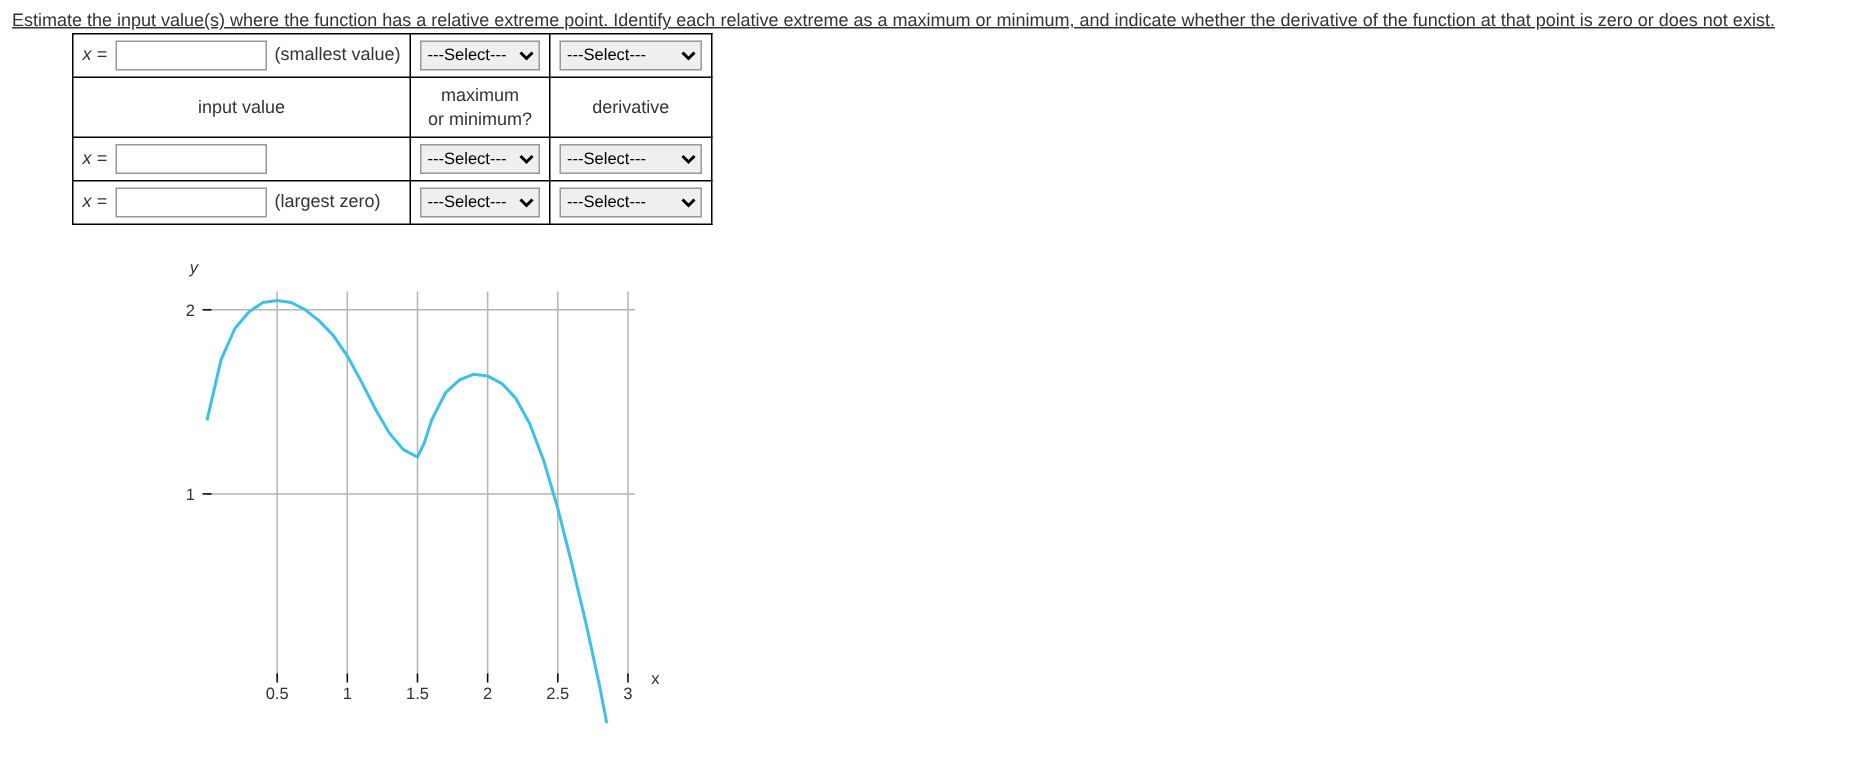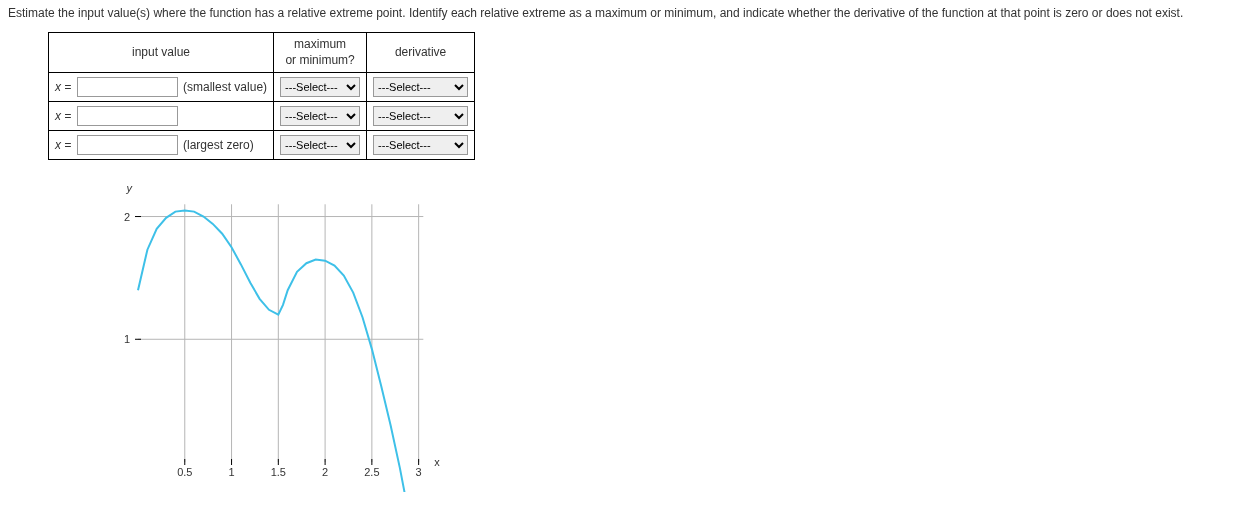--- a/index.html
+++ b/index.html
@@ -4,22 +4,22 @@
 <style>
   body {
     margin: 0;
     padding: 4px 8px;
     font-family: Verdana, Arial, sans-serif;
     font-size: 12px;
     color: #333;
     background: #fff;
   }
   .question-text {
-    margin-bottom: 10px;
     line-height: 1.5;
+    text-decoration: underline;
   }
   .content {
     margin-left: 40px;
   }
   table.input-table {
     border-collapse: collapse;
     margin-bottom: 12px;
   }
   table.input-table th,
   table.input-table td {
@@ -84,32 +84,32 @@
 </style>
 </head>
 <body>
 
 <div class="question-text">Estimate the input value(s) where the function has a relative extreme point. Identify each relative extreme as a maximum or minimum, and indicate whether the derivative of the function at that point is zero or does not exist.</div>
 
 <div class="content">
   <table class="input-table">
     <tbody>
         <tr>
-      <th>input value</th>
-      <th><span>maximum<br>or minimum?</span></th>
-      <th>derivative</th>
-    </tr>
-    <tr>
       <td style="text-align:left;">
         <span class="row-label">x =</span>
         <input class="num-input" type="text" style="">
         <span class="hint">(smallest value)</span>
       </td>
       <td><select class="sel-small"><option>---Select---</option></select></td>
       <td><select class="sel-med"><option>---Select---</option></select></td>
+    </tr>
+    <tr>
+      <th>input value</th>
+      <th><span>maximum<br>or minimum?</span></th>
+      <th>derivative</th>
     </tr>
     <tr>
       <td style="text-align:left;">
         <span class="row-label">x =</span>
         <input class="num-input" type="text" style="">
       </td>
       <td><select class="sel-small"><option>---Select---</option></select></td>
       <td><select class="sel-med"><option>---Select---</option></select></td>
     </tr>
     <tr>

